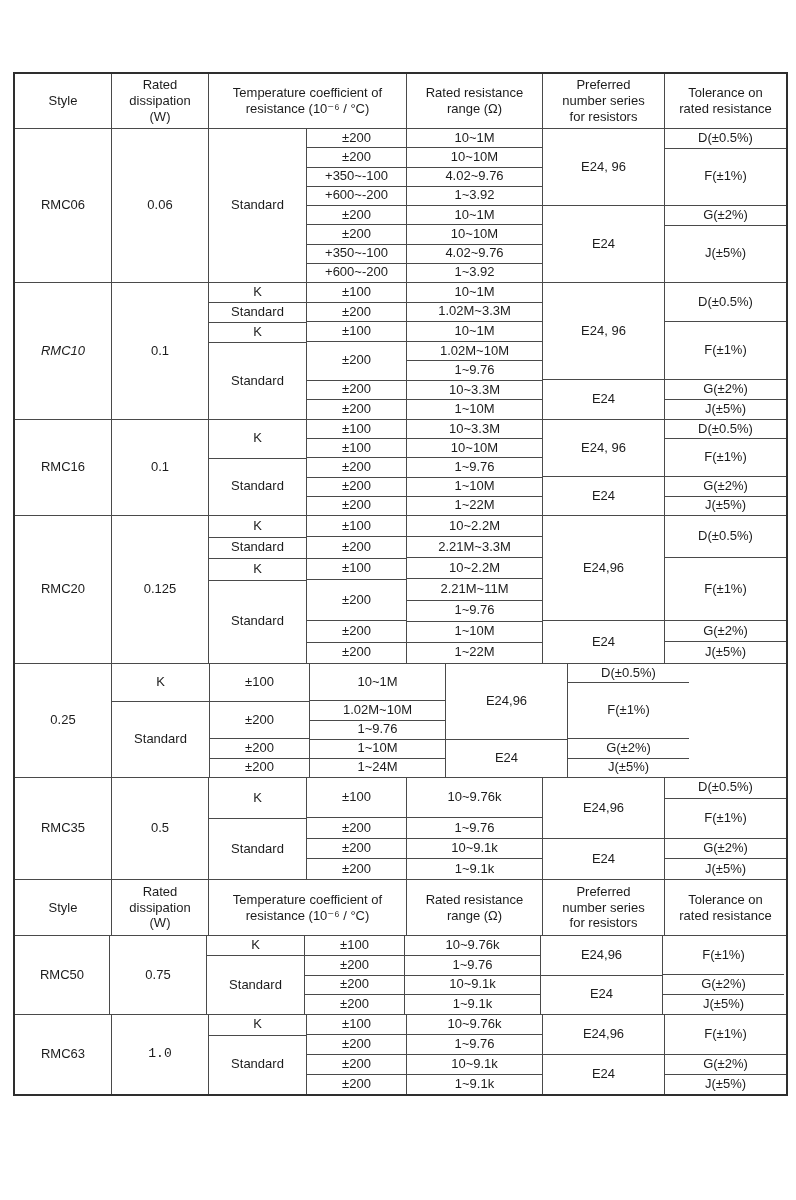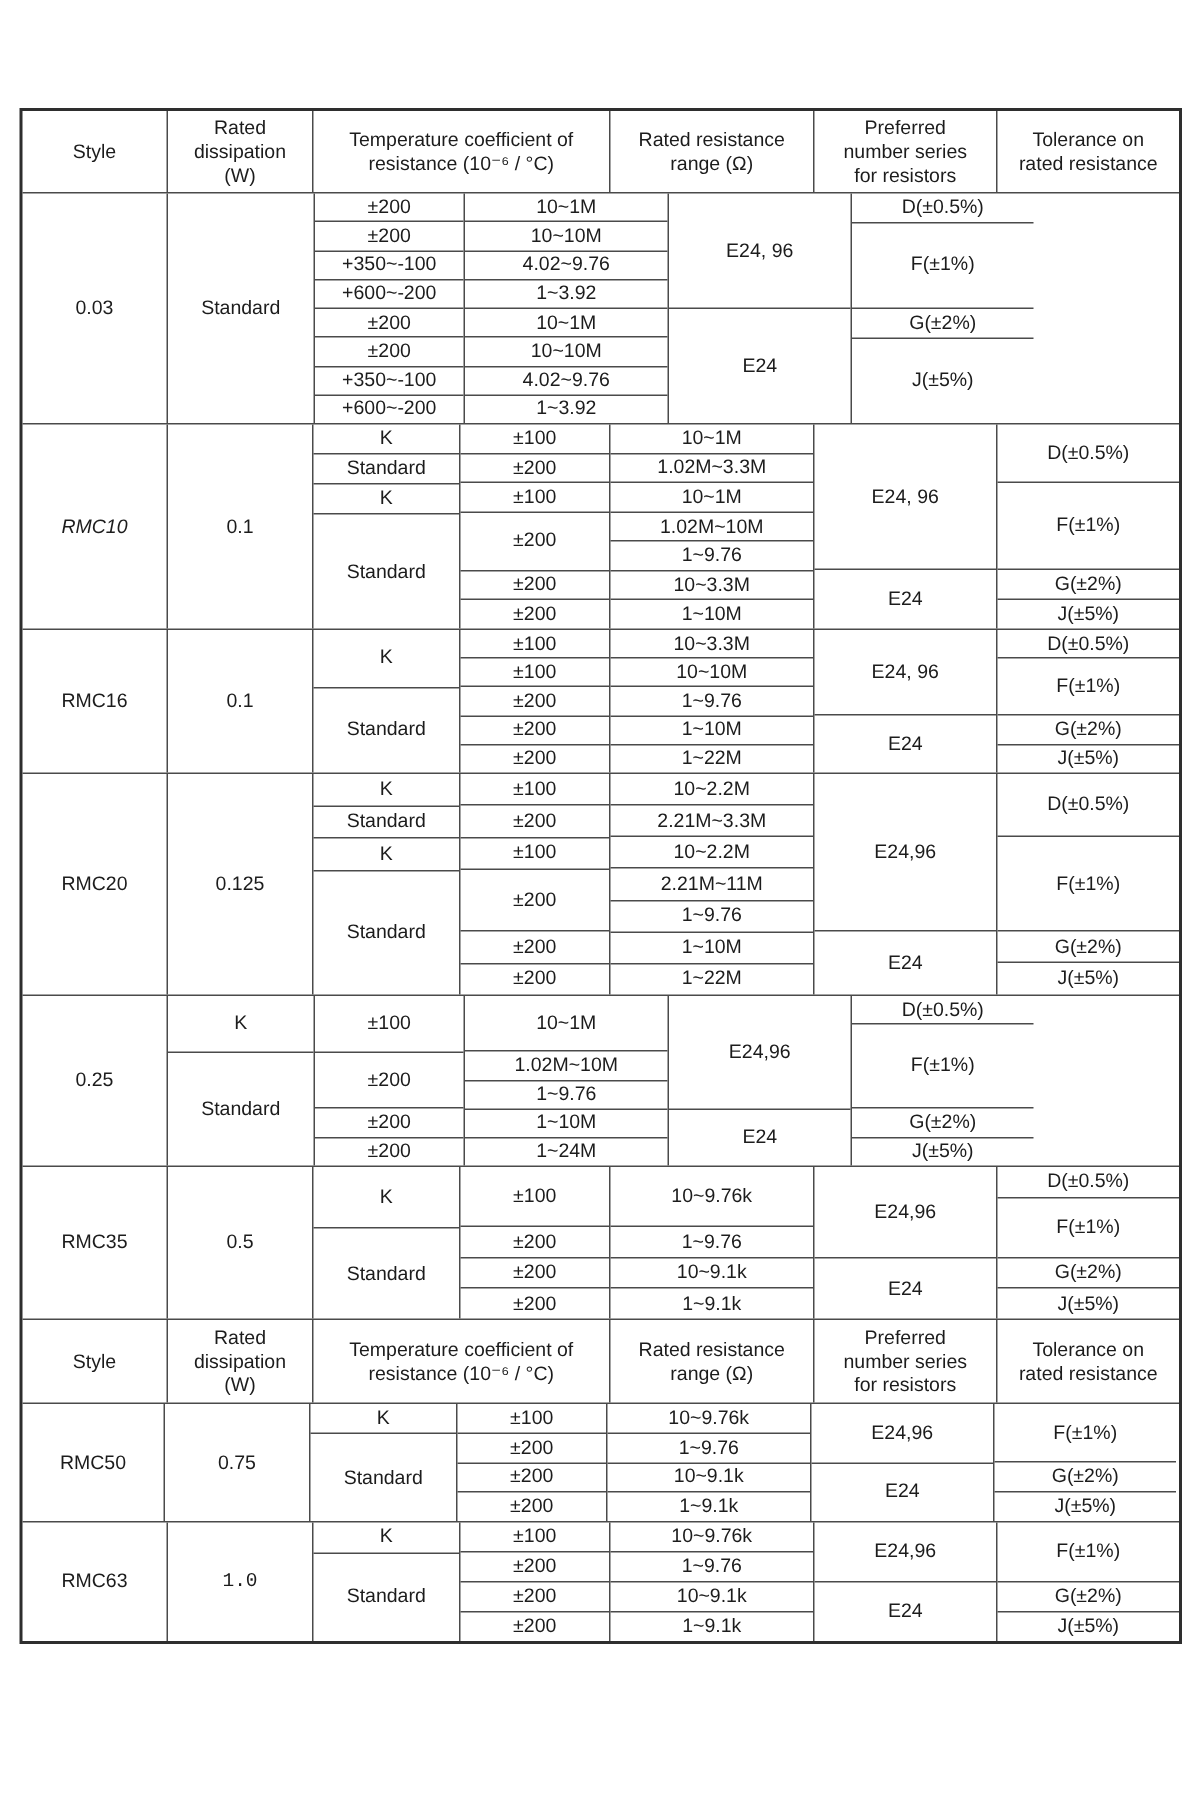--- a/index.html
+++ b/index.html
@@ -89,21 +89,24 @@
         <div class="hcell" style="width: 136px;">Rated resistance
 range (Ω)</div>
         <div class="hcell" style="width: 122px;">Preferred
 number series
 for resistors</div>
         <div class="hcell" style="width: 121px;">Tolerance on
 rated resistance</div>
       </div>
       <div class="section" style="height: 154px;">
         <div class="col" style="width: 97px;">
-          <div class="cell" style="flex-grow: 8;">0.03</div>
+          <div class="cell" style="flex-grow: 8;">RMC06</div>
+        </div>
+        <div class="col" style="width: 97px;">
+          <div class="cell" style="flex-grow: 8;">0.06</div>
         </div>
         <div class="col" style="width: 98px;">
           <div class="cell" style="flex-grow: 8;">Standard</div>
         </div>
         <div class="col" style="width: 100px;">
           <div class="cell" style="flex-grow: 1;">±200</div>
           <div class="cell" style="flex-grow: 1;">±200</div>
           <div class="cell" style="flex-grow: 1;">+350~-100</div>
           <div class="cell" style="flex-grow: 1;">+600~-200</div>
           <div class="cell" style="flex-grow: 1;">±200</div>

